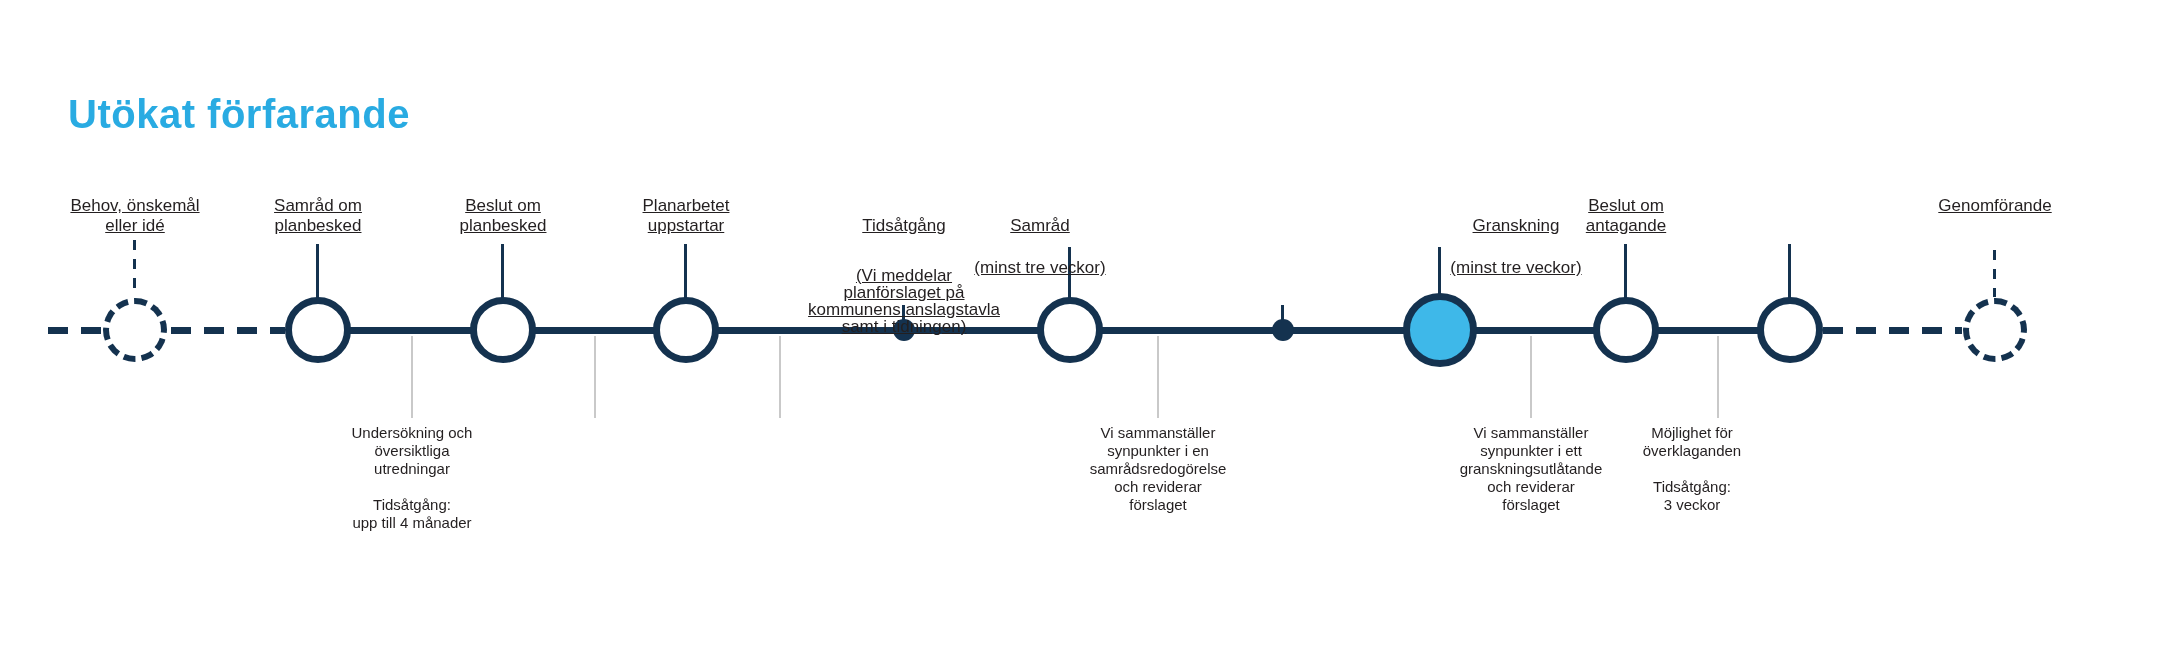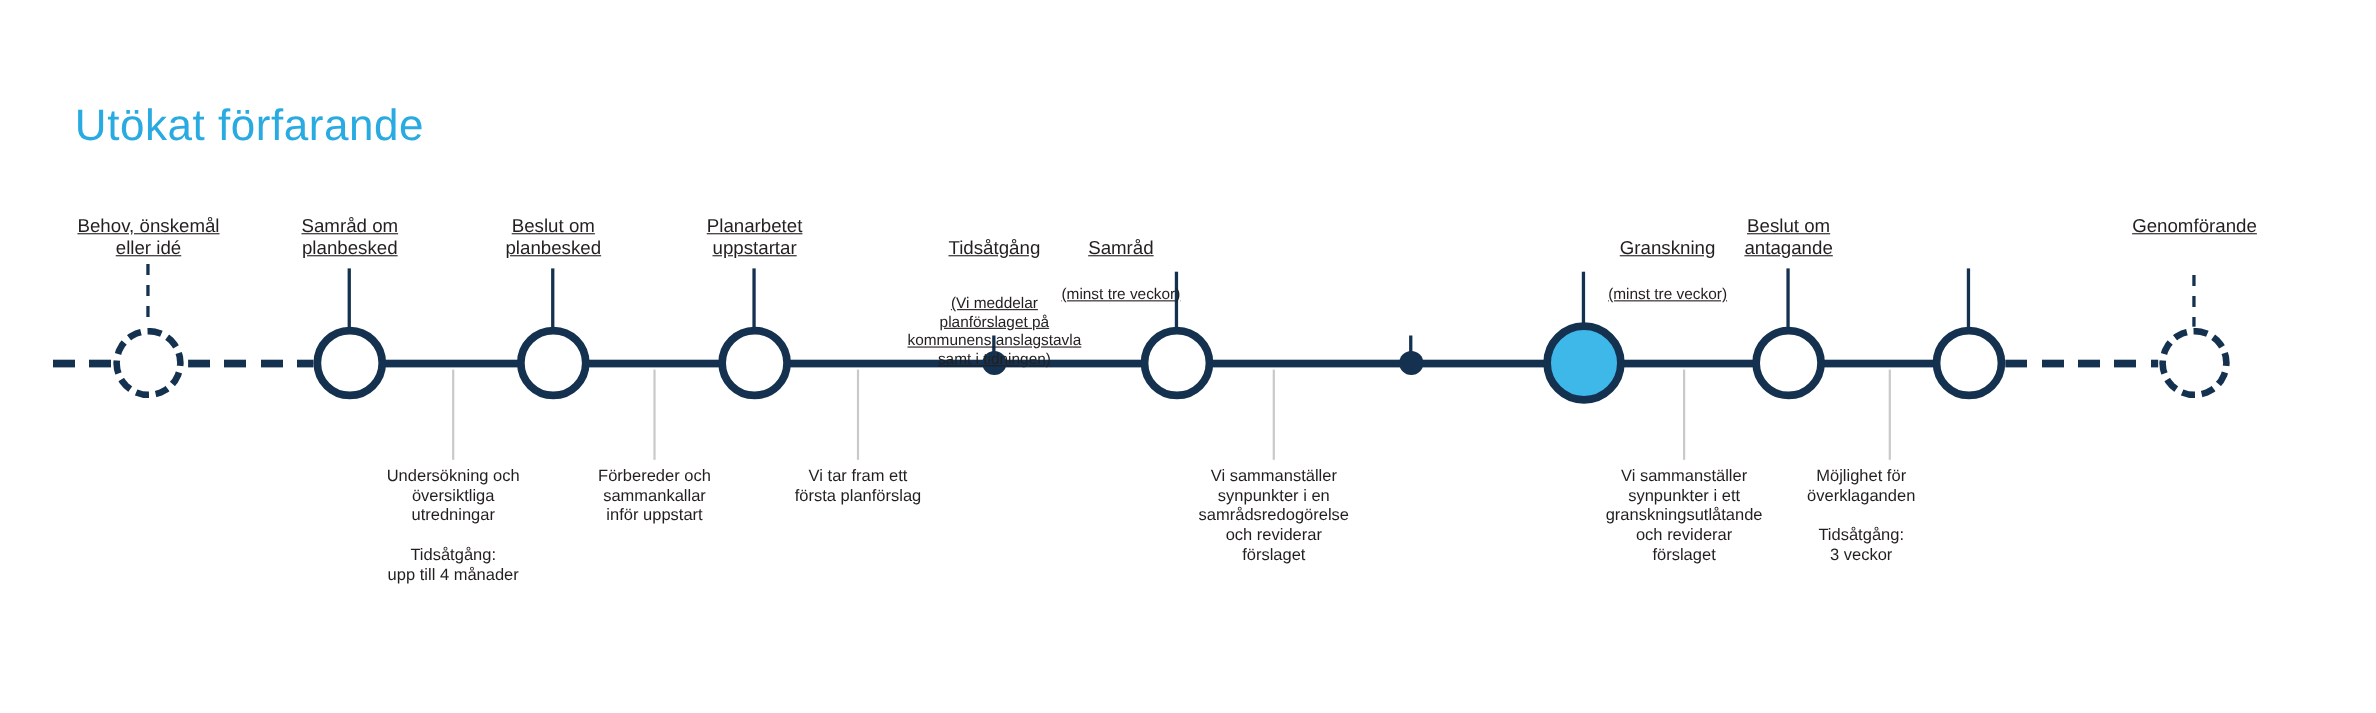--- a/index.html
+++ b/index.html
@@ -8,21 +8,21 @@
     --highlight-blue:#3EB8E9;
     --connector-gray:#C9C9C9;
     --text:#231F20;
   }
   *{margin:0;padding:0;box-sizing:content-box;}
   html,body{background:#ffffff;}
   body{font-family:"Liberation Sans", sans-serif;}
   .stage{position:relative;width:2160px;height:648px;background:#ffffff;overflow:hidden;}
 
   .title{position:absolute;left:68px;top:90px;font-size:40px;line-height:48px;
-         color:var(--title-blue);font-weight:400;letter-spacing:0.5px;}
+         color:var(--title-blue);font-weight:700;letter-spacing:0.5px;}
 
   
   .axis-solid{position:absolute;top:327px;height:7px;background:var(--navy);z-index:1;}
   .axis-dashed{position:absolute;top:327px;height:7px;z-index:1;
     background:repeating-linear-gradient(to right,var(--navy) 0 20px,transparent 20px 33px);}
 
   
   .connector{position:absolute;width:3px;background:var(--navy);z-index:2;}
   .connector-dashed{position:absolute;width:3px;z-index:2;
     background:repeating-linear-gradient(to bottom,var(--navy) 0 10px,transparent 10px 19px);}
@@ -33,21 +33,21 @@
                   border-radius:50%;background:#fff;z-index:3;}
   .circle-dashed{position:absolute;width:52px;height:52px;border:6px dashed var(--navy);
                  border-radius:50%;background:#fff;z-index:3;}
   .circle-filled{position:absolute;width:60px;height:60px;border:7px solid var(--navy);
                  border-radius:50%;background:var(--highlight-blue);z-index:3;}
   .dot{position:absolute;width:22px;height:22px;border-radius:50%;background:var(--navy);z-index:3;}
 
   
   .node-label{position:absolute;top:196px;width:240px;text-align:center;font-size:17px;
               line-height:20px;color:var(--text);white-space:pre-line;z-index:4;text-decoration:underline;}
-  .sublabel{font-size:14px;line-height:17px;margin-top:3px;white-space:pre-line;}
+  .sublabel{font-size:17px;line-height:17px;margin-top:3px;white-space:pre-line;}
   .sublabel.spaced{margin-top:11px;}
   .annotation{position:absolute;top:424px;width:210px;text-align:center;font-size:15px;
               line-height:18px;color:var(--text);white-space:pre-line;z-index:4;}
 </style>
 </head>
 <body>
 
 <div class="stage">
 
   <div class="title">Utökat förfarande</div>
@@ -87,21 +87,21 @@
   <div class="node-label" style="left:784px">
     <div>Tidsåtgång</div>
     <div class="sublabel spaced">(Vi meddelar
 planförslaget på
 kommunens anslagstavla
 samt i tidningen)</div>
   </div>
   <div class="connector" style="left:902px;top:305px;height:15px"></div>
   <div class="dot" style="left:893px;top:319px"></div>
 
-  <div class="node-label" style="left:899px">
+  <div class="node-label" style="left:920px">
     <div>Samråd</div>
     <div class="sublabel">(minst tre veckor)</div>
   </div>
   <div class="connector" style="left:1068px;top:247px;height:51px"></div>
   <div class="circle-outline" style="left:1037px;top:297px"></div>
 
   <div class="connector" style="left:1281px;top:305px;height:15px"></div>
   <div class="dot" style="left:1272px;top:319px"></div>
 
   <div class="node-label" style="left:1396px">
@@ -122,25 +122,20 @@
   <div class="node-label" style="left:1875px">Genomförande</div>
   <div class="connector-dashed" style="left:1993px;top:250px;height:47px"></div>
   <div class="circle-dashed" style="left:1963px;top:298px"></div>
 
   <div class="annotation" style="left:307px">Undersökning och
 översiktliga
 utredningar
 
 Tidsåtgång:
 upp till 4 månader</div>
-  <div class="annotation" style="left:490px">Förbereder och
-sammankallar
-inför uppstart</div>
-  <div class="annotation" style="left:675px">Vi tar fram ett
-första planförslag</div>
   <div class="annotation" style="left:1053px">Vi sammanställer
 synpunkter i en
 samrådsredogörelse
 och reviderar
 förslaget</div>
   <div class="annotation" style="left:1426px">Vi sammanställer
 synpunkter i ett
 granskningsutlåtande
 och reviderar
 förslaget</div>

